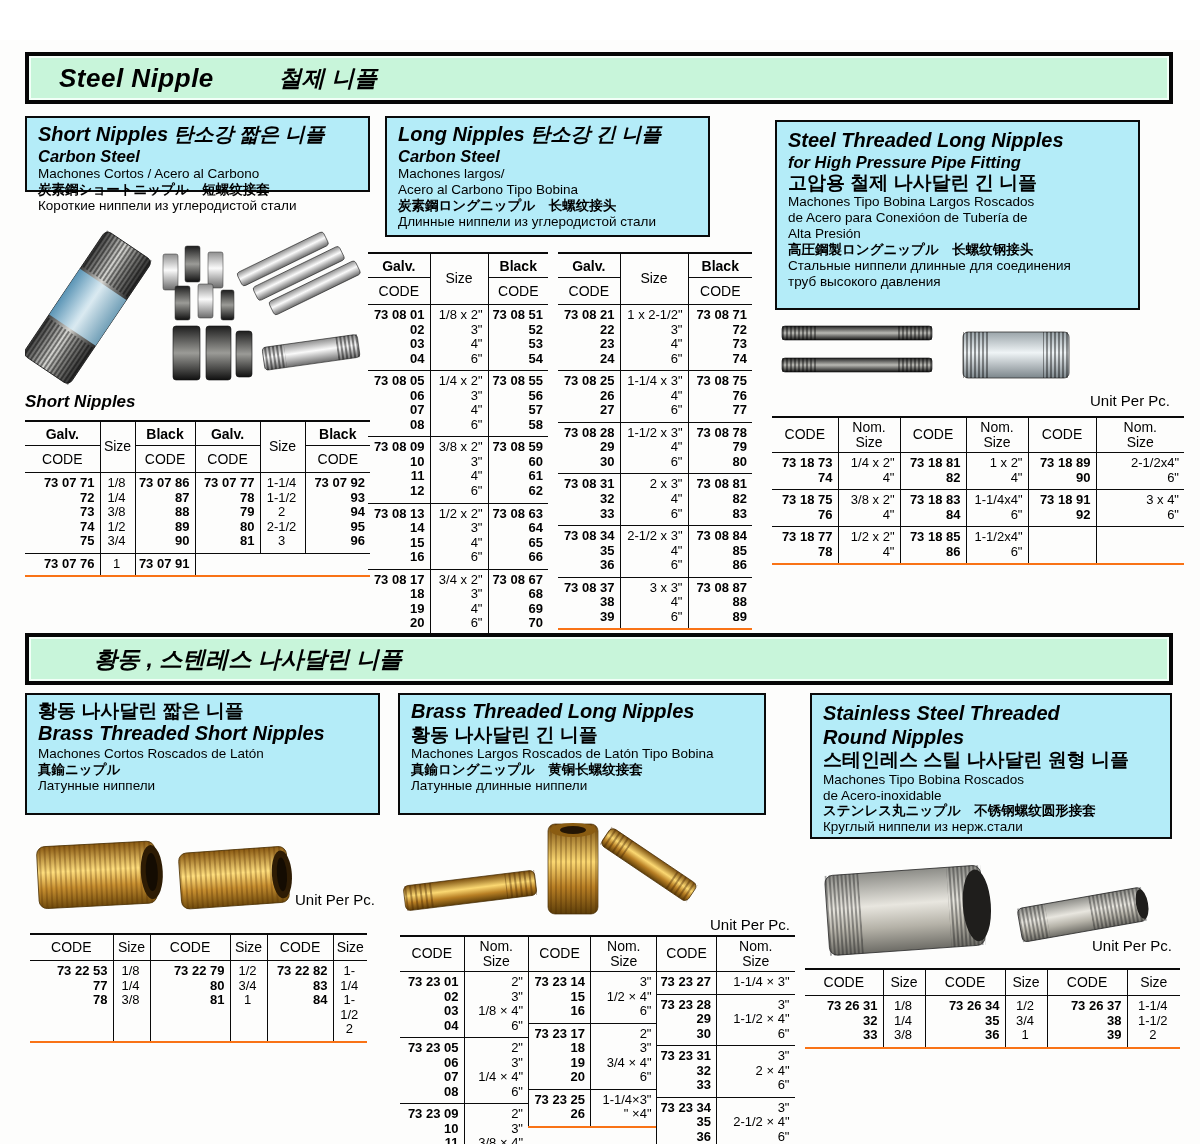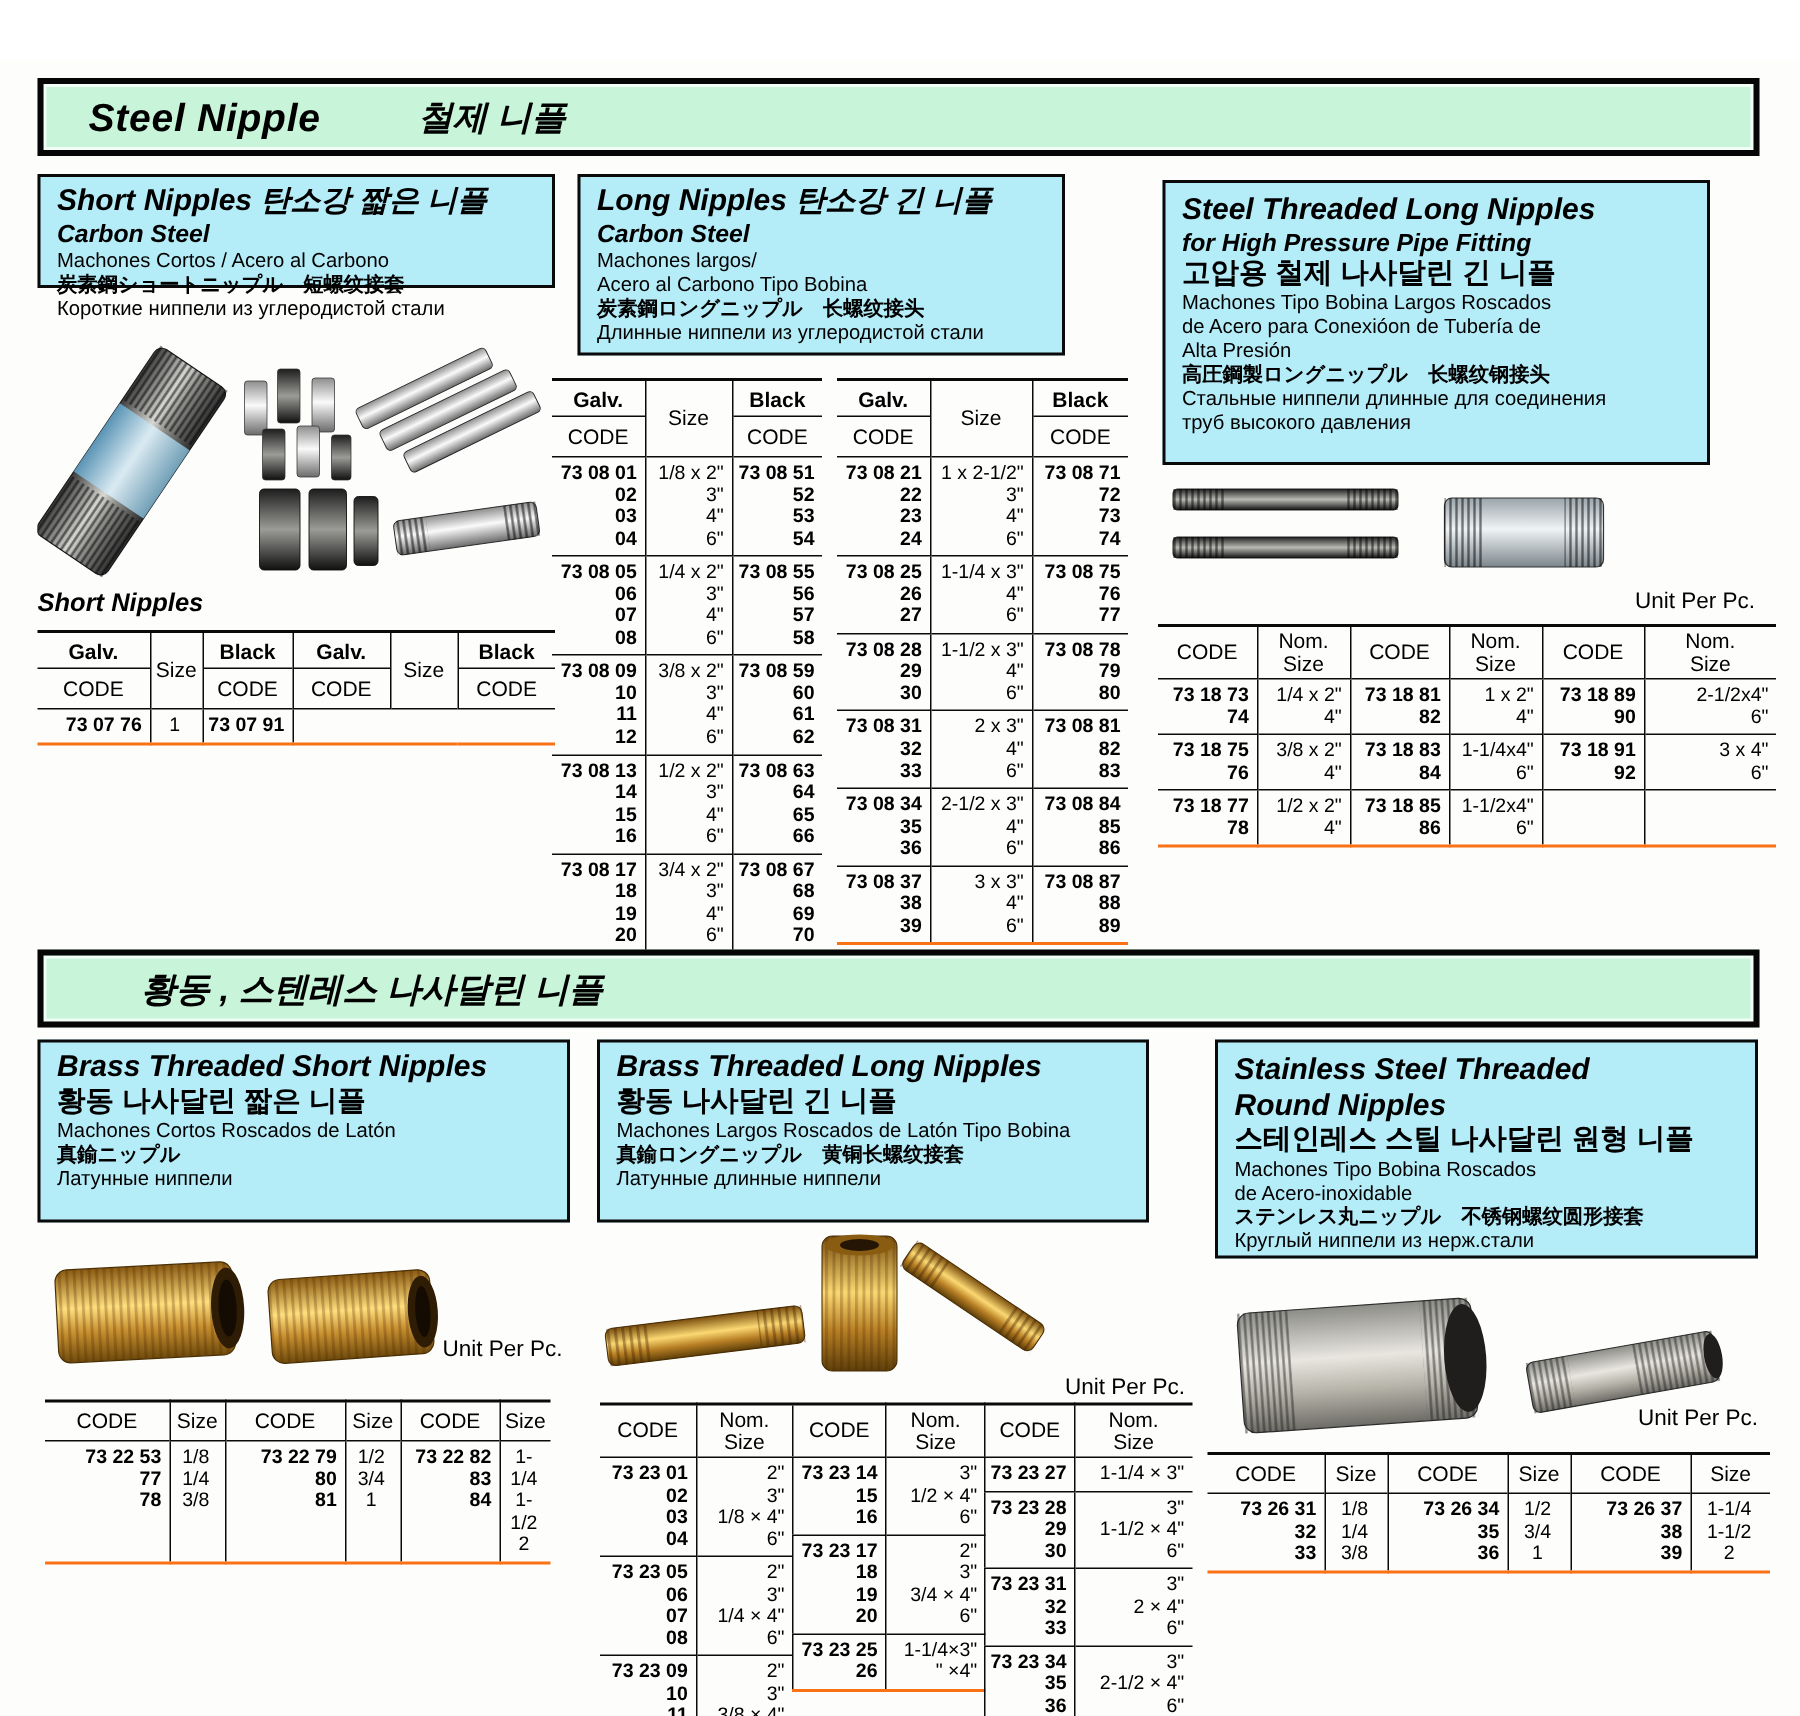--- a/index.html
+++ b/index.html
@@ -169,20 +169,52 @@
             <th>
               <div class="hst">
                 <div class="ht">Black</div>
                 <div class="hb">CODE</div>
               </div>
             </th>
           </tr>
         </thead>
         <tbody>
           <tr>
+            <td class="c">73 07 71
+72
+73
+74
+75</td>
+            <td class="s">1/8
+1/4
+3/8
+1/2
+3/4</td>
+            <td class="c">73 07 86
+87
+88
+89
+90</td>
+            <td class="c">73 07 77
+78
+79
+80
+81</td>
+            <td class="s">1-1/4
+1-1/2
+2
+2-1/2
+3</td>
+            <td class="c">73 07 92
+93
+94
+95
+96</td>
+          </tr>
+          <tr>
             <td class="c">73 07 76</td>
             <td class="s">1</td>
             <td class="c">73 07 91</td>
             <td class="c"></td>
             <td class="void"></td>
             <td class="void"></td>
           </tr>
         </tbody>
       </table>
     </div>
@@ -515,22 +547,22 @@
           </tr>
         </tbody>
       </table>
     </div>
 
   <div class="banner" style="top:593px;">
     <span class="b-ko">황동 , 스텐레스 나사달린 니플</span>
   </div>
 
   <div class="sec-box" style="left:25px;top:653px;width:355px;height:122px;">
+      <div class="ln ko">황동 나사달린 짧은 니플</div>
       <div class="ln t1">Brass Threaded Short Nipples</div>
-      <div class="ln ko">황동 나사달린 짧은 니플</div>
       <div class="ln sm">Machones Cortos Roscados de Latón</div>
       <div class="ln smb">真鍮ニップル</div>
       <div class="ln sm">Латунные ниппели</div>
     </div>
 
   <svg class="photo" style="left:30px;top:788px;" width="270" height="92" viewBox="0 0 270 92">
     <defs>
       <linearGradient id="dBrass" x1="0" y1="0" x2="0" y2="1">
         <stop offset="0" stop-color="#8a5a12"></stop>
           <stop offset="0.42" stop-color="#ffdf7e"></stop>

